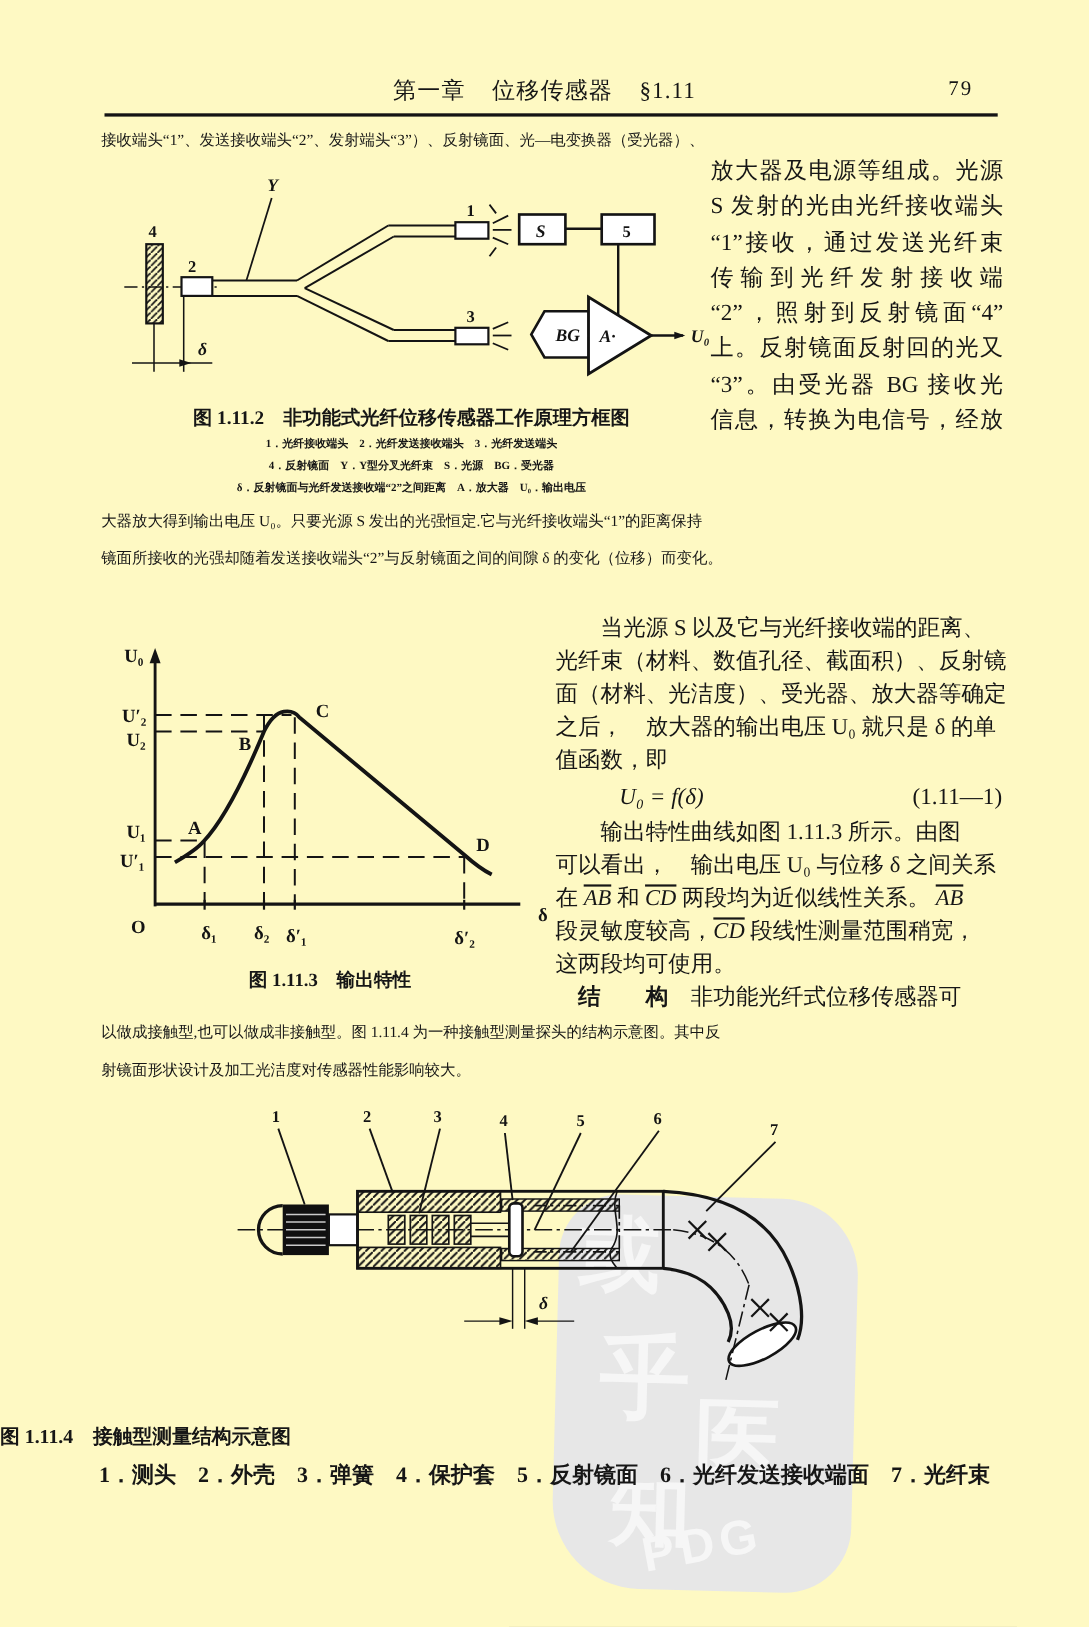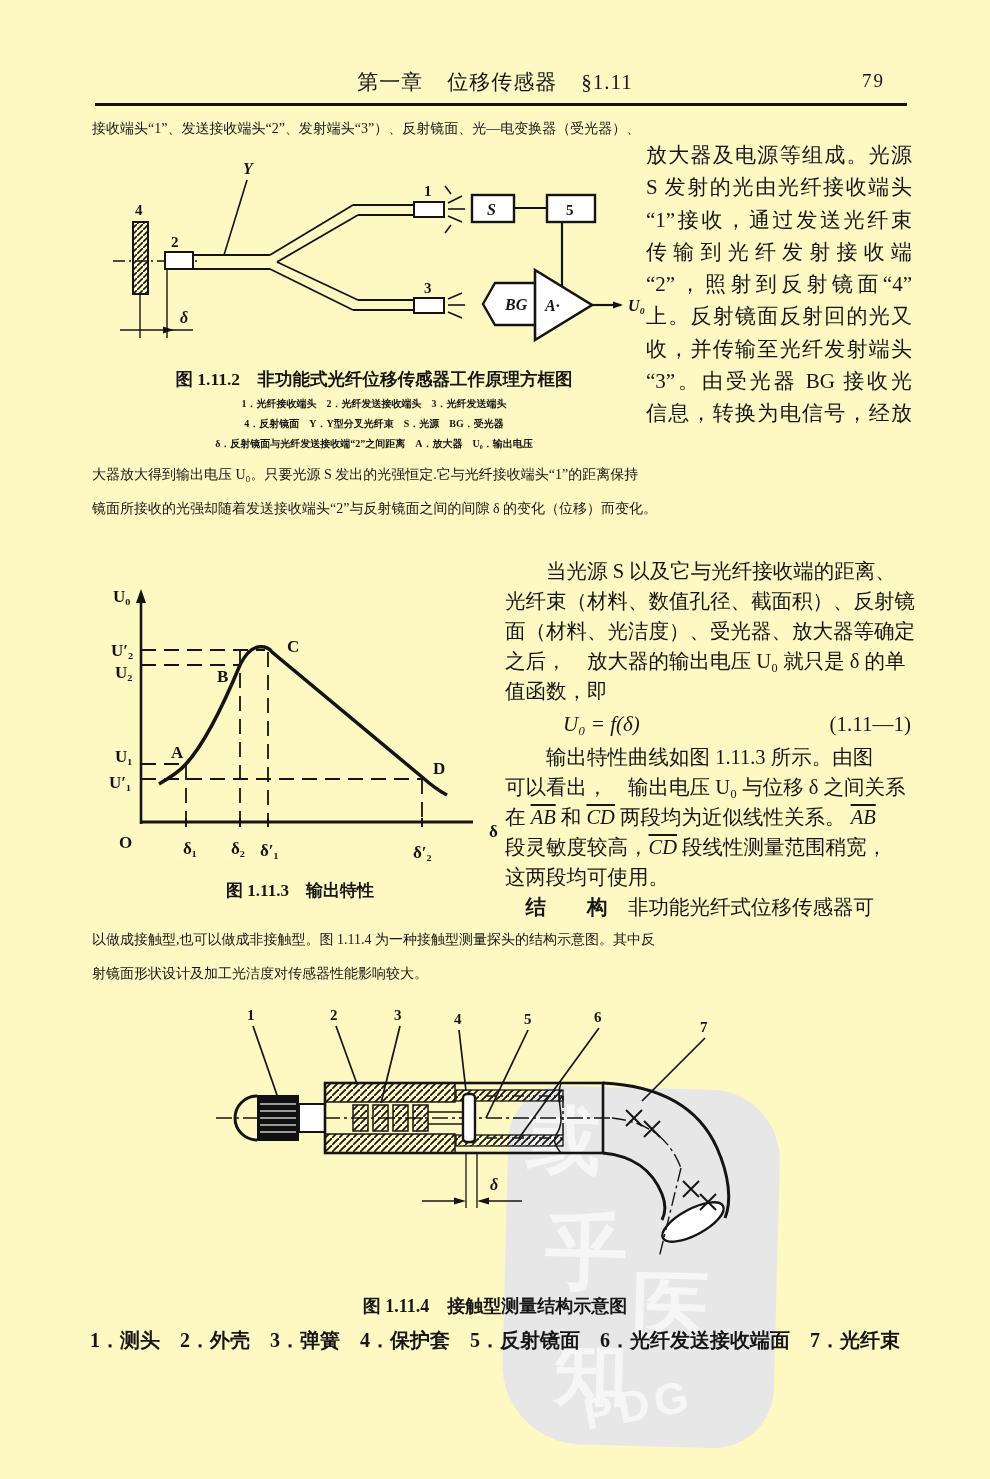--- a/index.html
+++ b/index.html
@@ -32,21 +32,21 @@
   .eq-body{font-style:italic;padding-left:58px;}
   .eq-num{margin-left:auto;padding-right:6px;font-style:normal;}
 
   .fig-caption-title{font-weight:bold;font-size:17.5px;white-space:nowrap;}
   .fig-caption-lines{font-weight:bold;font-size:10px;line-height:20px;}
   .fig-caption-lines .tline{white-space:nowrap;}
 
   .fig2-caption{top:367px;left:93px;width:562px;text-align:center;}
   .fig2-caption .fig-caption-title{margin-bottom:3px;}
   .fig3-caption{top:879px;left:115px;width:370px;text-align:center;font-weight:bold;font-size:17px;}
-  .fig4-caption-title{top:1294px;left:0;right:0;text-align:center;font-weight:bold;font-size:18px;}
+  .fig4-caption-title{top:1294px;left:0;right:0;font-weight:bold;font-size:18px;}
   .fig4-caption-parts{top:1327px;left:0;right:0;text-align:center;font-weight:bold;font-size:20px;white-space:nowrap;}
 
   svg{overflow:visible;}
   svg text{font-family:"Liberation Serif",serif;fill:#141414;}
   .lbl{font-size:15px;font-weight:bold;}
   .lbl-i{font-size:16px;font-style:italic;font-weight:bold;}
   .axis-lbl{font-size:17px;font-weight:bold;}
   .pt-lbl{font-size:17px;font-weight:bold;}
 
   .watermark{top:1088px;left:505px;width:272px;height:358px;background:#e7e7e7;
@@ -74,21 +74,20 @@
       <div class="tline">接收端头“1”、发送接收端头“2”、发射端头“3”）、反射镜面、光—电变换器（受光器）、</div>
     </div>
 
   <div class="abs col-right-1 z1">
       <div class="tline">放大器及电源等组成。光源</div>
       <div class="tline">S 发射的光由光纤接收端头</div>
       <div class="tline">“1”接收，通过发送光纤束</div>
       <div class="tline">传输到光纤发射接收端</div>
       <div class="tline">“2”，照射到反射镜面“4”</div>
       <div class="tline">上。反射镜面反射回的光又</div>
-      <div class="tline">收，并传输至光纤发射端头</div>
       <div class="tline">“3”。由受光器 BG 接收光</div>
       <div class="tline">信息，转换为电信号，经放</div>
     </div>
 
   <svg class="abs z1" style="top:158px;left:95px;" width="555" height="205" viewBox="0 0 555 205">
     <defs>
       <pattern id="hatchA" patternUnits="userSpaceOnUse" width="6" height="6">
         <path d="M-1,7 L7,-1" stroke="#141414" stroke-width="1.6"></path>
       </pattern>
     </defs>

